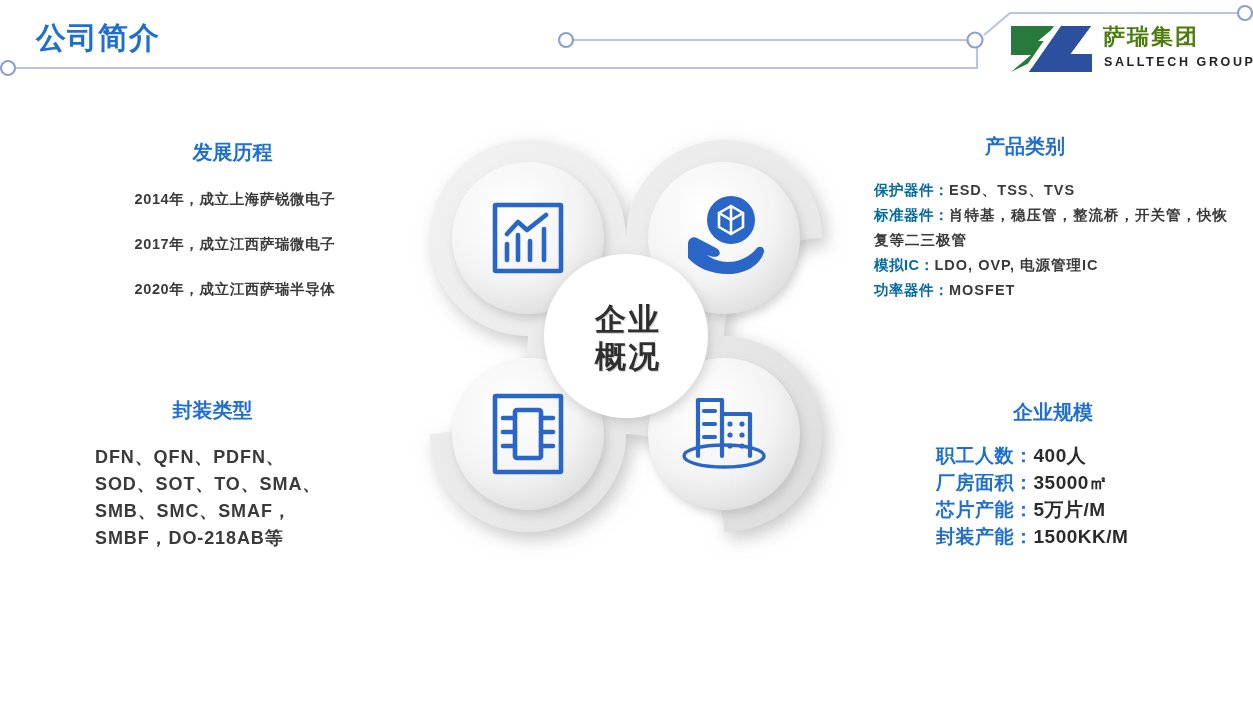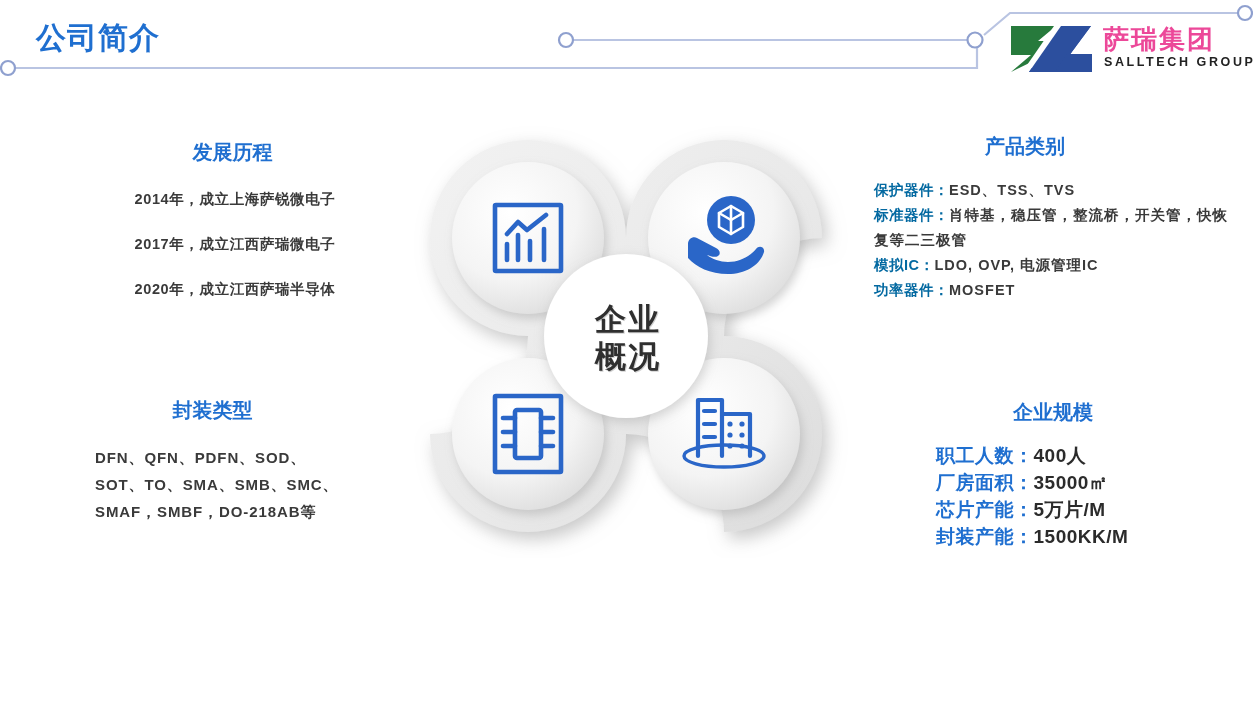--- a/index.html
+++ b/index.html
@@ -18,21 +18,21 @@
   .page-title{
     position:absolute;left:36px;top:18px;
     font-size:30px;font-weight:bold;letter-spacing:1px;
     color:#1f6fd0;
     white-space:nowrap;
   }
   .logo{position:absolute;left:1009px;top:22px;width:232px;height:56px;}
   .logo-mark{position:absolute;left:0;top:2px;width:86px;height:50px;}
   .logo-cn{
     position:absolute;left:94px;top:0px;
-    font-size:26px;font-weight:bold;color:#ec4899;
+    font-size:22px;font-weight:bold;color:#4d7c0f;
     letter-spacing:2px;white-space:nowrap;
     font-family:"DejaVu Sans","Liberation Sans",sans-serif;
   }
   .logo-en{
     position:absolute;left:95px;top:33px;
     font-size:12.5px;font-weight:bold;color:#222222;
     letter-spacing:2.6px;white-space:nowrap;
   }
 
   
@@ -49,21 +49,21 @@
   .timeline-item{
     font-size:14.5px;font-weight:bold;color:#3a3a3a;
     letter-spacing:0.6px;margin-bottom:26px;white-space:nowrap;
     text-align:center;
   }
 
   #sec-package{left:60px;top:398px;width:310px;}
   #sec-package .sec-title{text-align:center;width:305px;}
   .pkg-body{
     margin-top:22px;
-    font-size:15px;font-weight:bold;color:#3a3a3a;
+    font-size:18px;font-weight:bold;color:#3a3a3a;
     letter-spacing:0.9px;line-height:27px;
     text-align:left;padding-left:35px;
     width:250px;
   }
 
   
   #sec-products{left:860px;top:134px;width:380px;}
   #sec-products .sec-title{text-align:center;width:330px;}
   .prod-list{margin-top:20px;padding-left:14px;}
   .prod-row{

